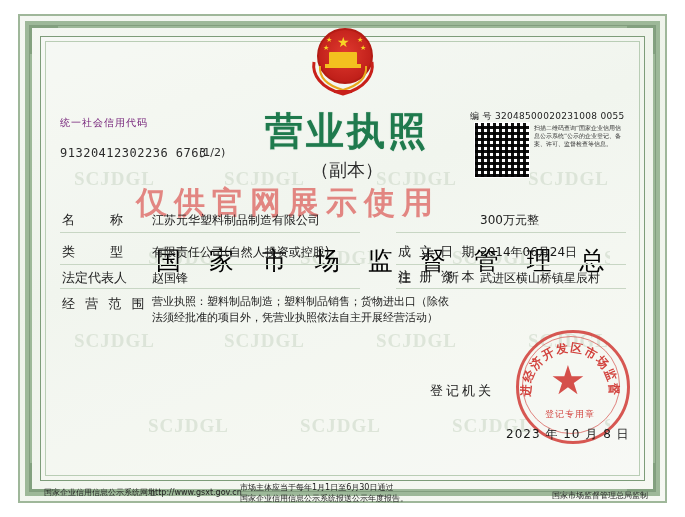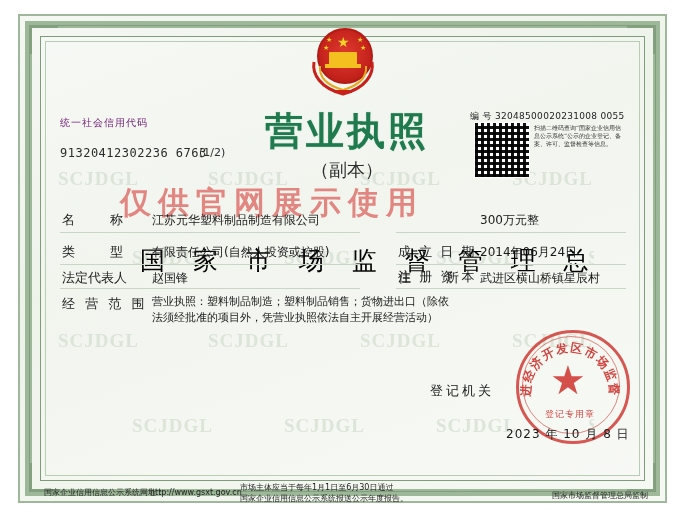--- a/index.html
+++ b/index.html
@@ -63,21 +63,21 @@
     opacity: .8;
   }
   .c-tl { left: 30px; top: 26px; border-right: none; border-bottom: none; }
   .c-tr { right: 30px; top: 26px; border-left: none; border-bottom: none; }
   .c-bl { left: 30px; bottom: 26px; border-right: none; border-top: none; }
   .c-br { right: 30px; bottom: 26px; border-left: none; border-top: none; }
 
   
   .wm-layer {
     position: absolute;
-    left: 0; top: 0; width: 594px; height: 517px;
+    left: 16px; top: 0; width: 594px; height: 517px;
     pointer-events: none;
     overflow: hidden;
   }
   .wm {
     position: absolute;
     color: #d9e2d5;
     font-size: 19px;
     font-weight: bold;
     letter-spacing: 1px;
     font-family: "Liberation Serif", serif;

